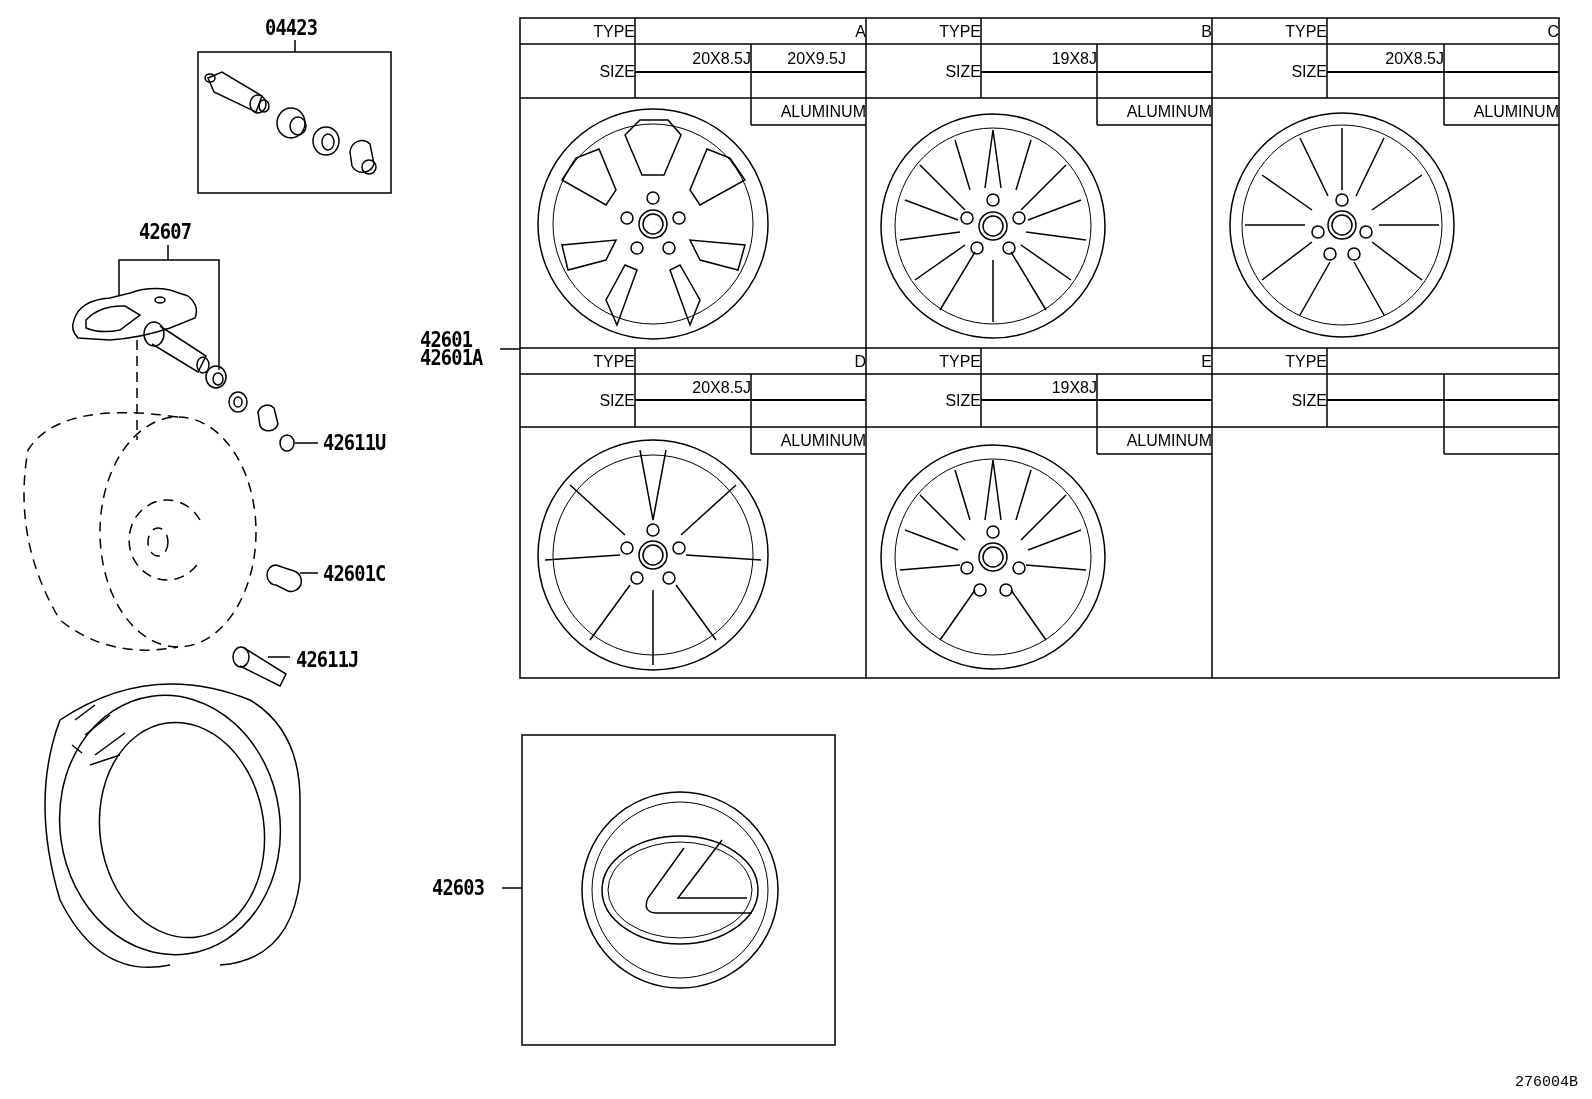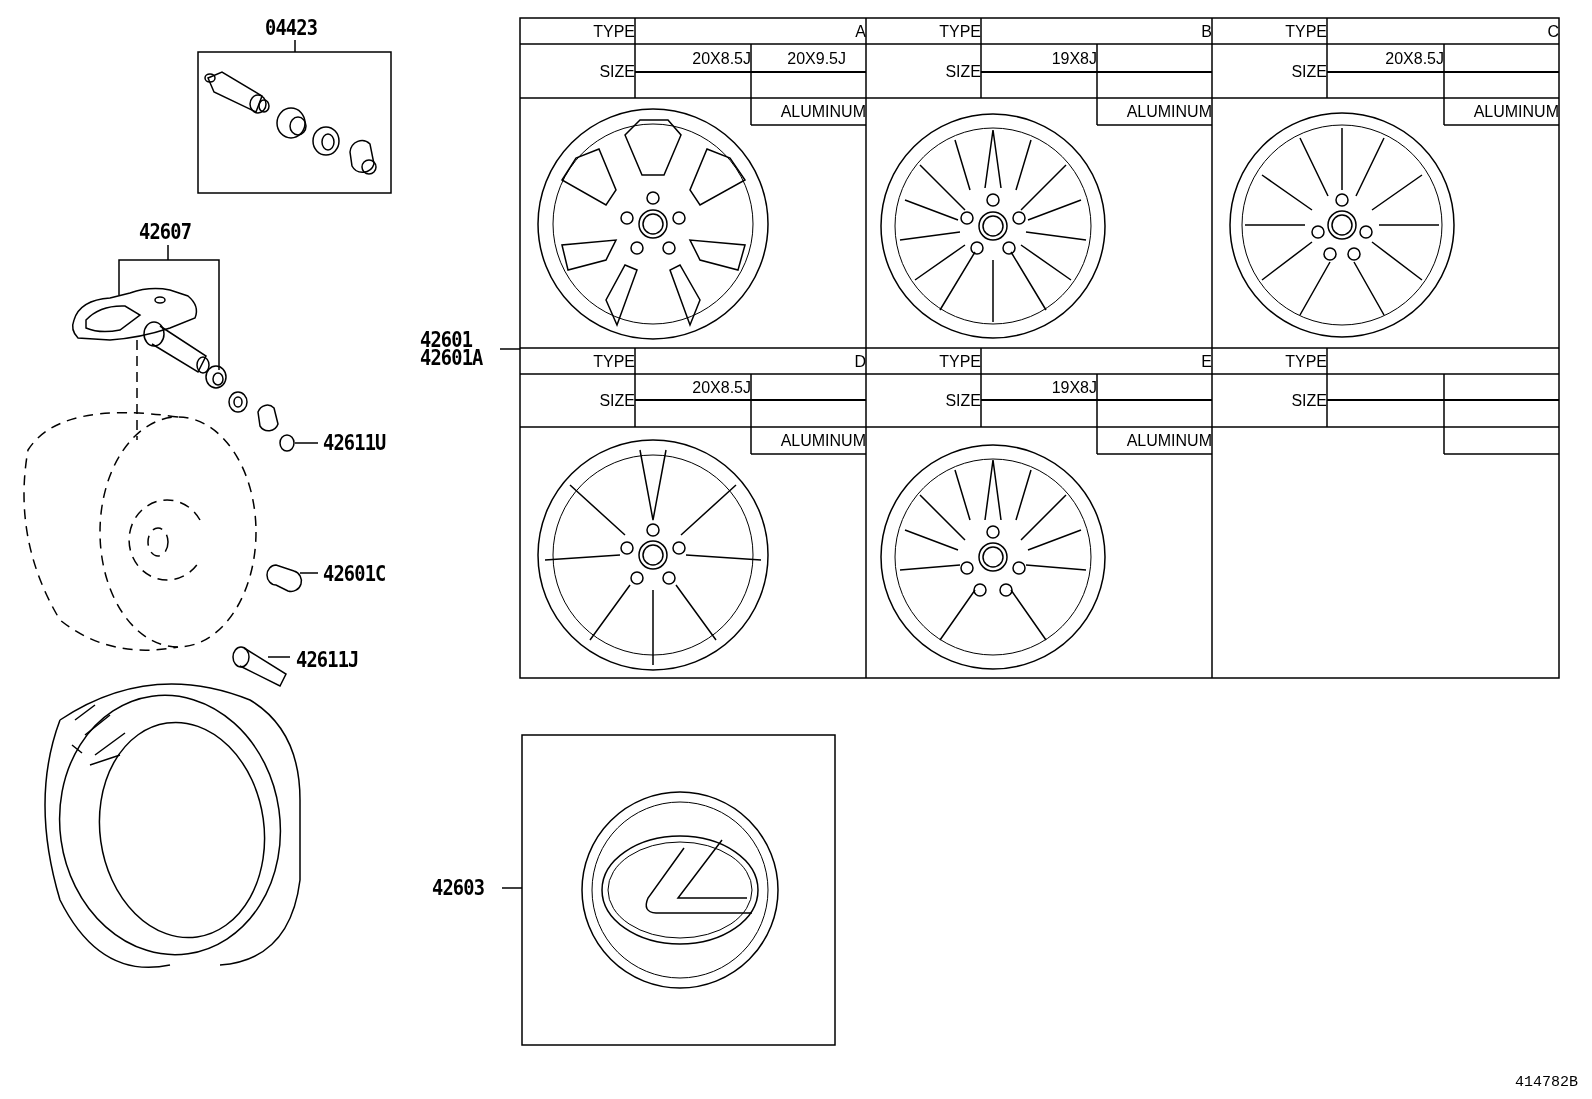--- a/index.html
+++ b/index.html
@@ -237,13 +237,13 @@
 
 <div class="cell" style="left:866px;top:354px;width:115px;">TYPE</div>
 <div class="cell" style="left:981px;top:354px;width:231px;">E</div>
 <div class="cell" style="left:866px;top:393px;width:115px;">SIZE</div>
 <div class="cell" style="left:981px;top:380px;width:116px;">19X8J</div>
 <div class="cell" style="left:1097px;top:433px;width:115px;">ALUMINUM</div>
 
 <div class="cell" style="left:1212px;top:354px;width:115px;">TYPE</div>
 <div class="cell" style="left:1212px;top:393px;width:115px;">SIZE</div>
 
-<div class="doc-id">414782B</div>
+<div class="doc-id">276004B</div>
 
 </body></html>

